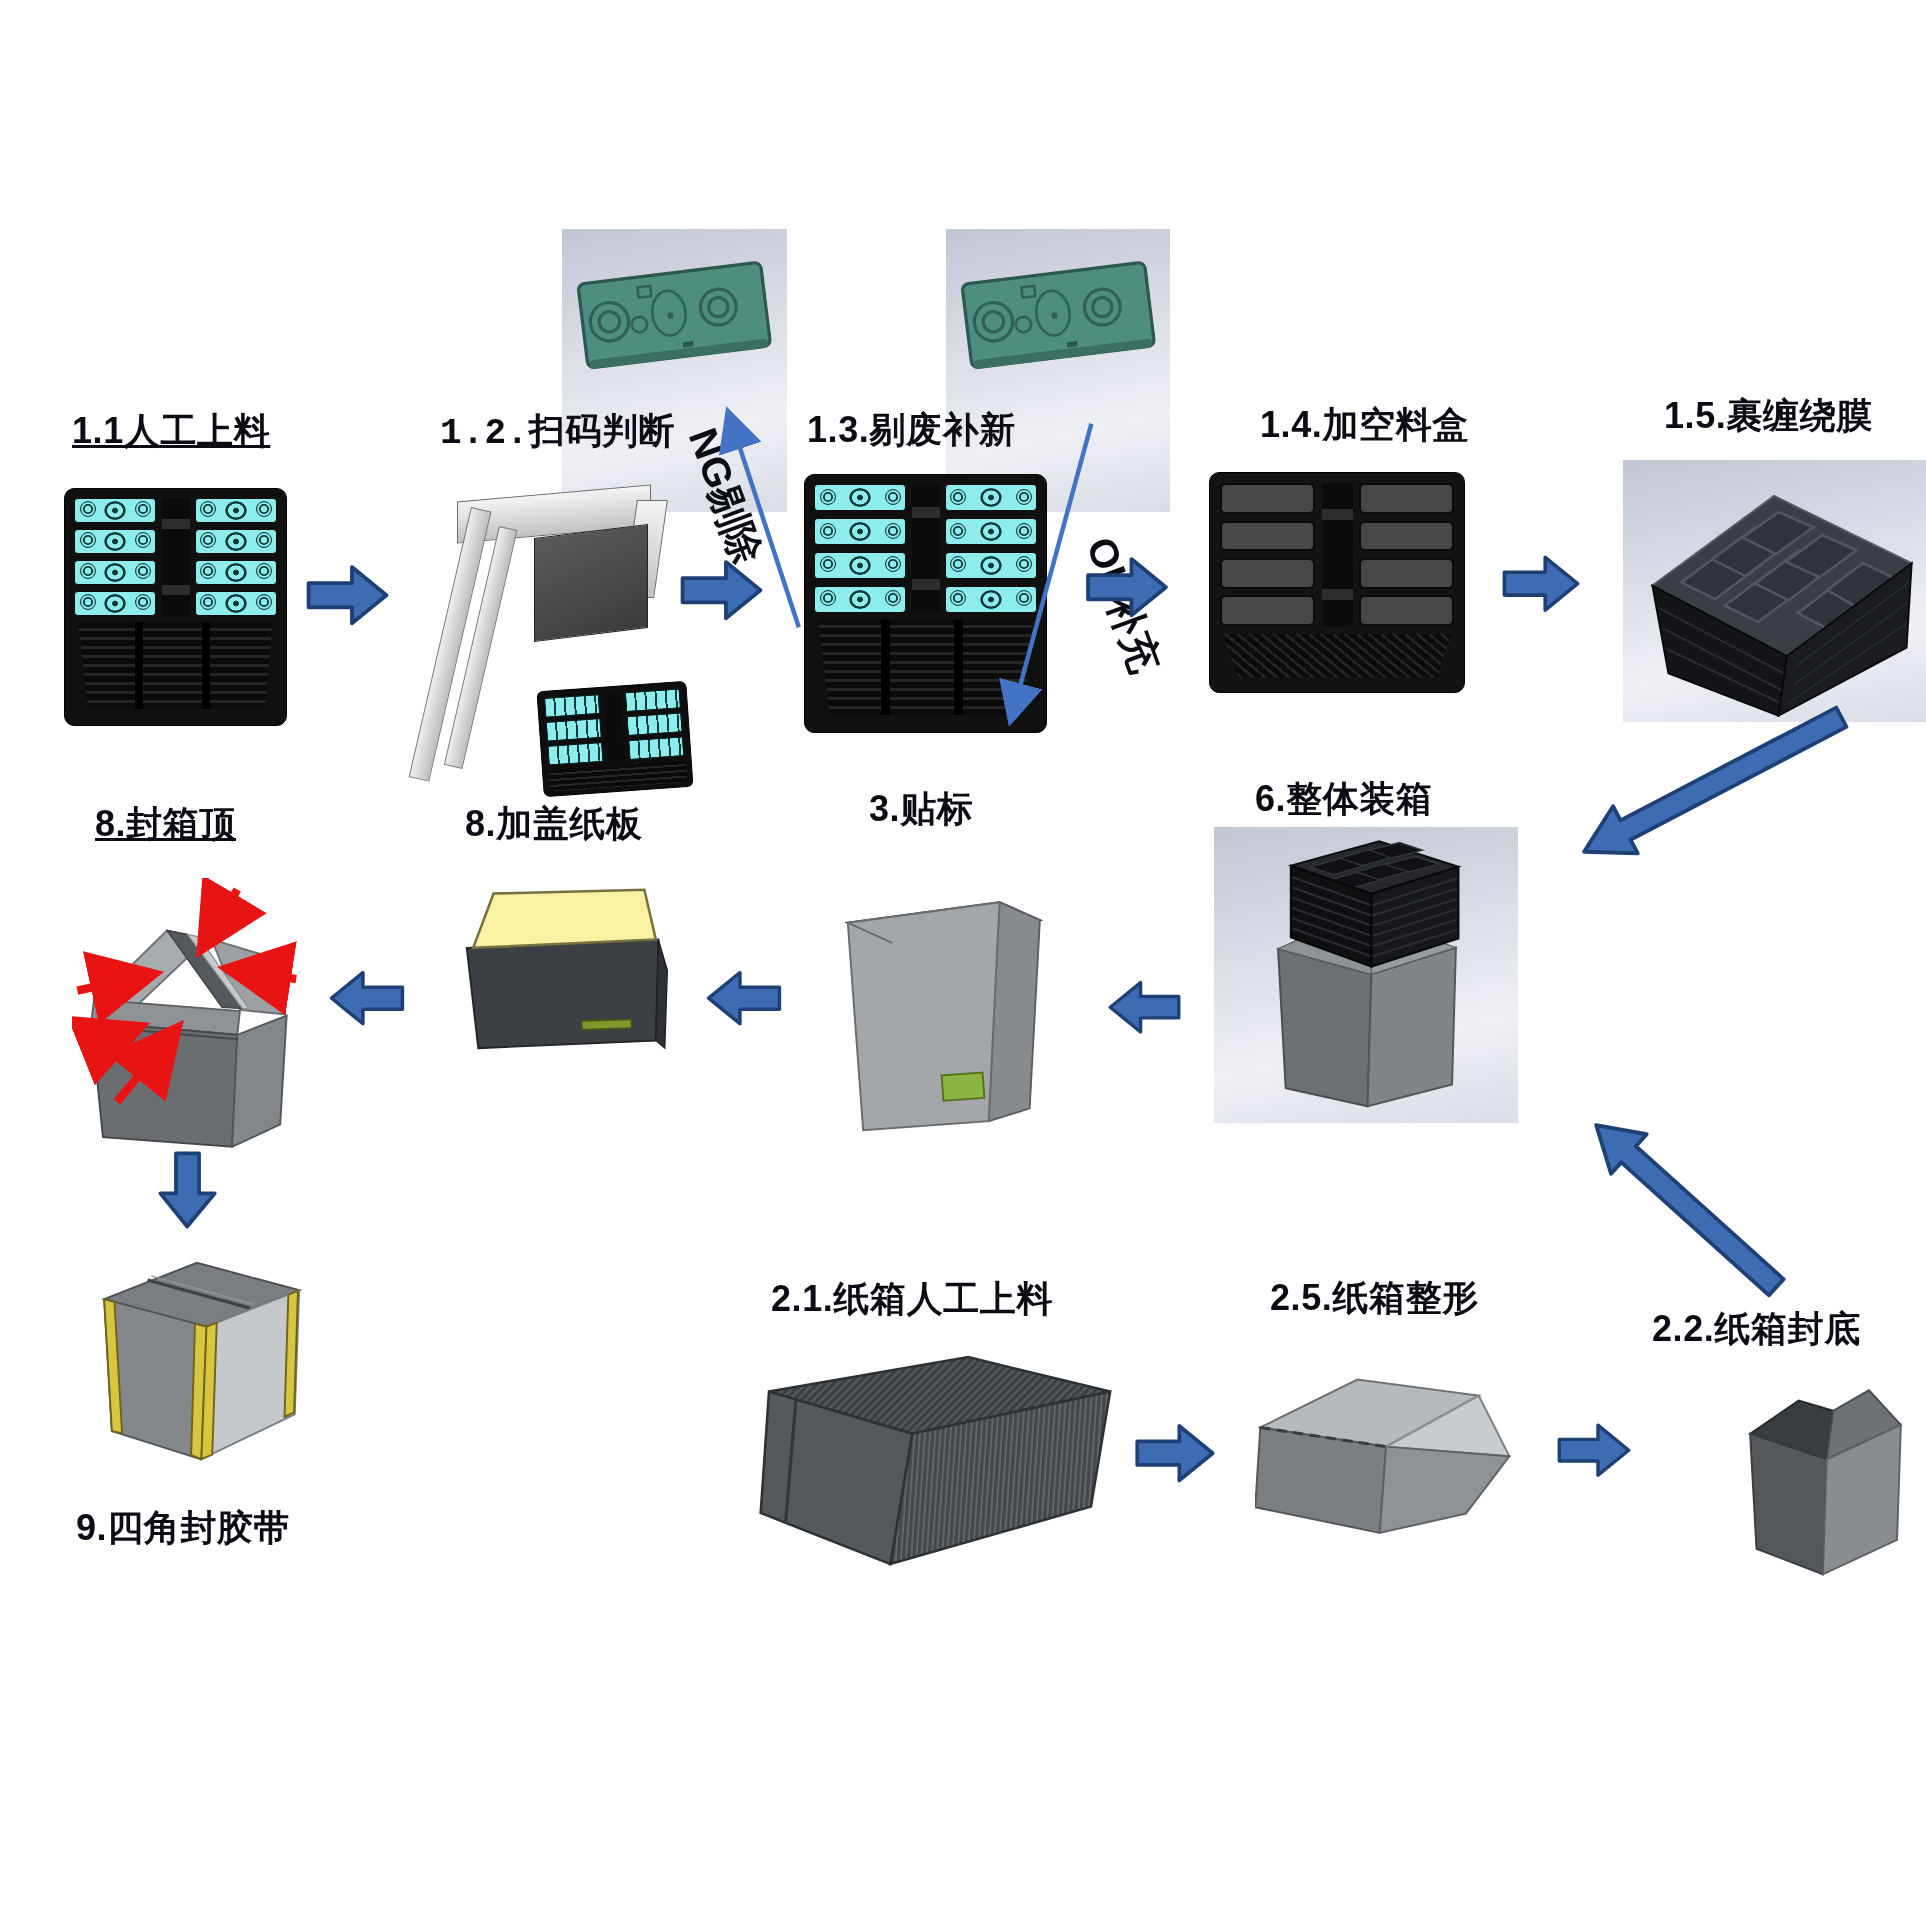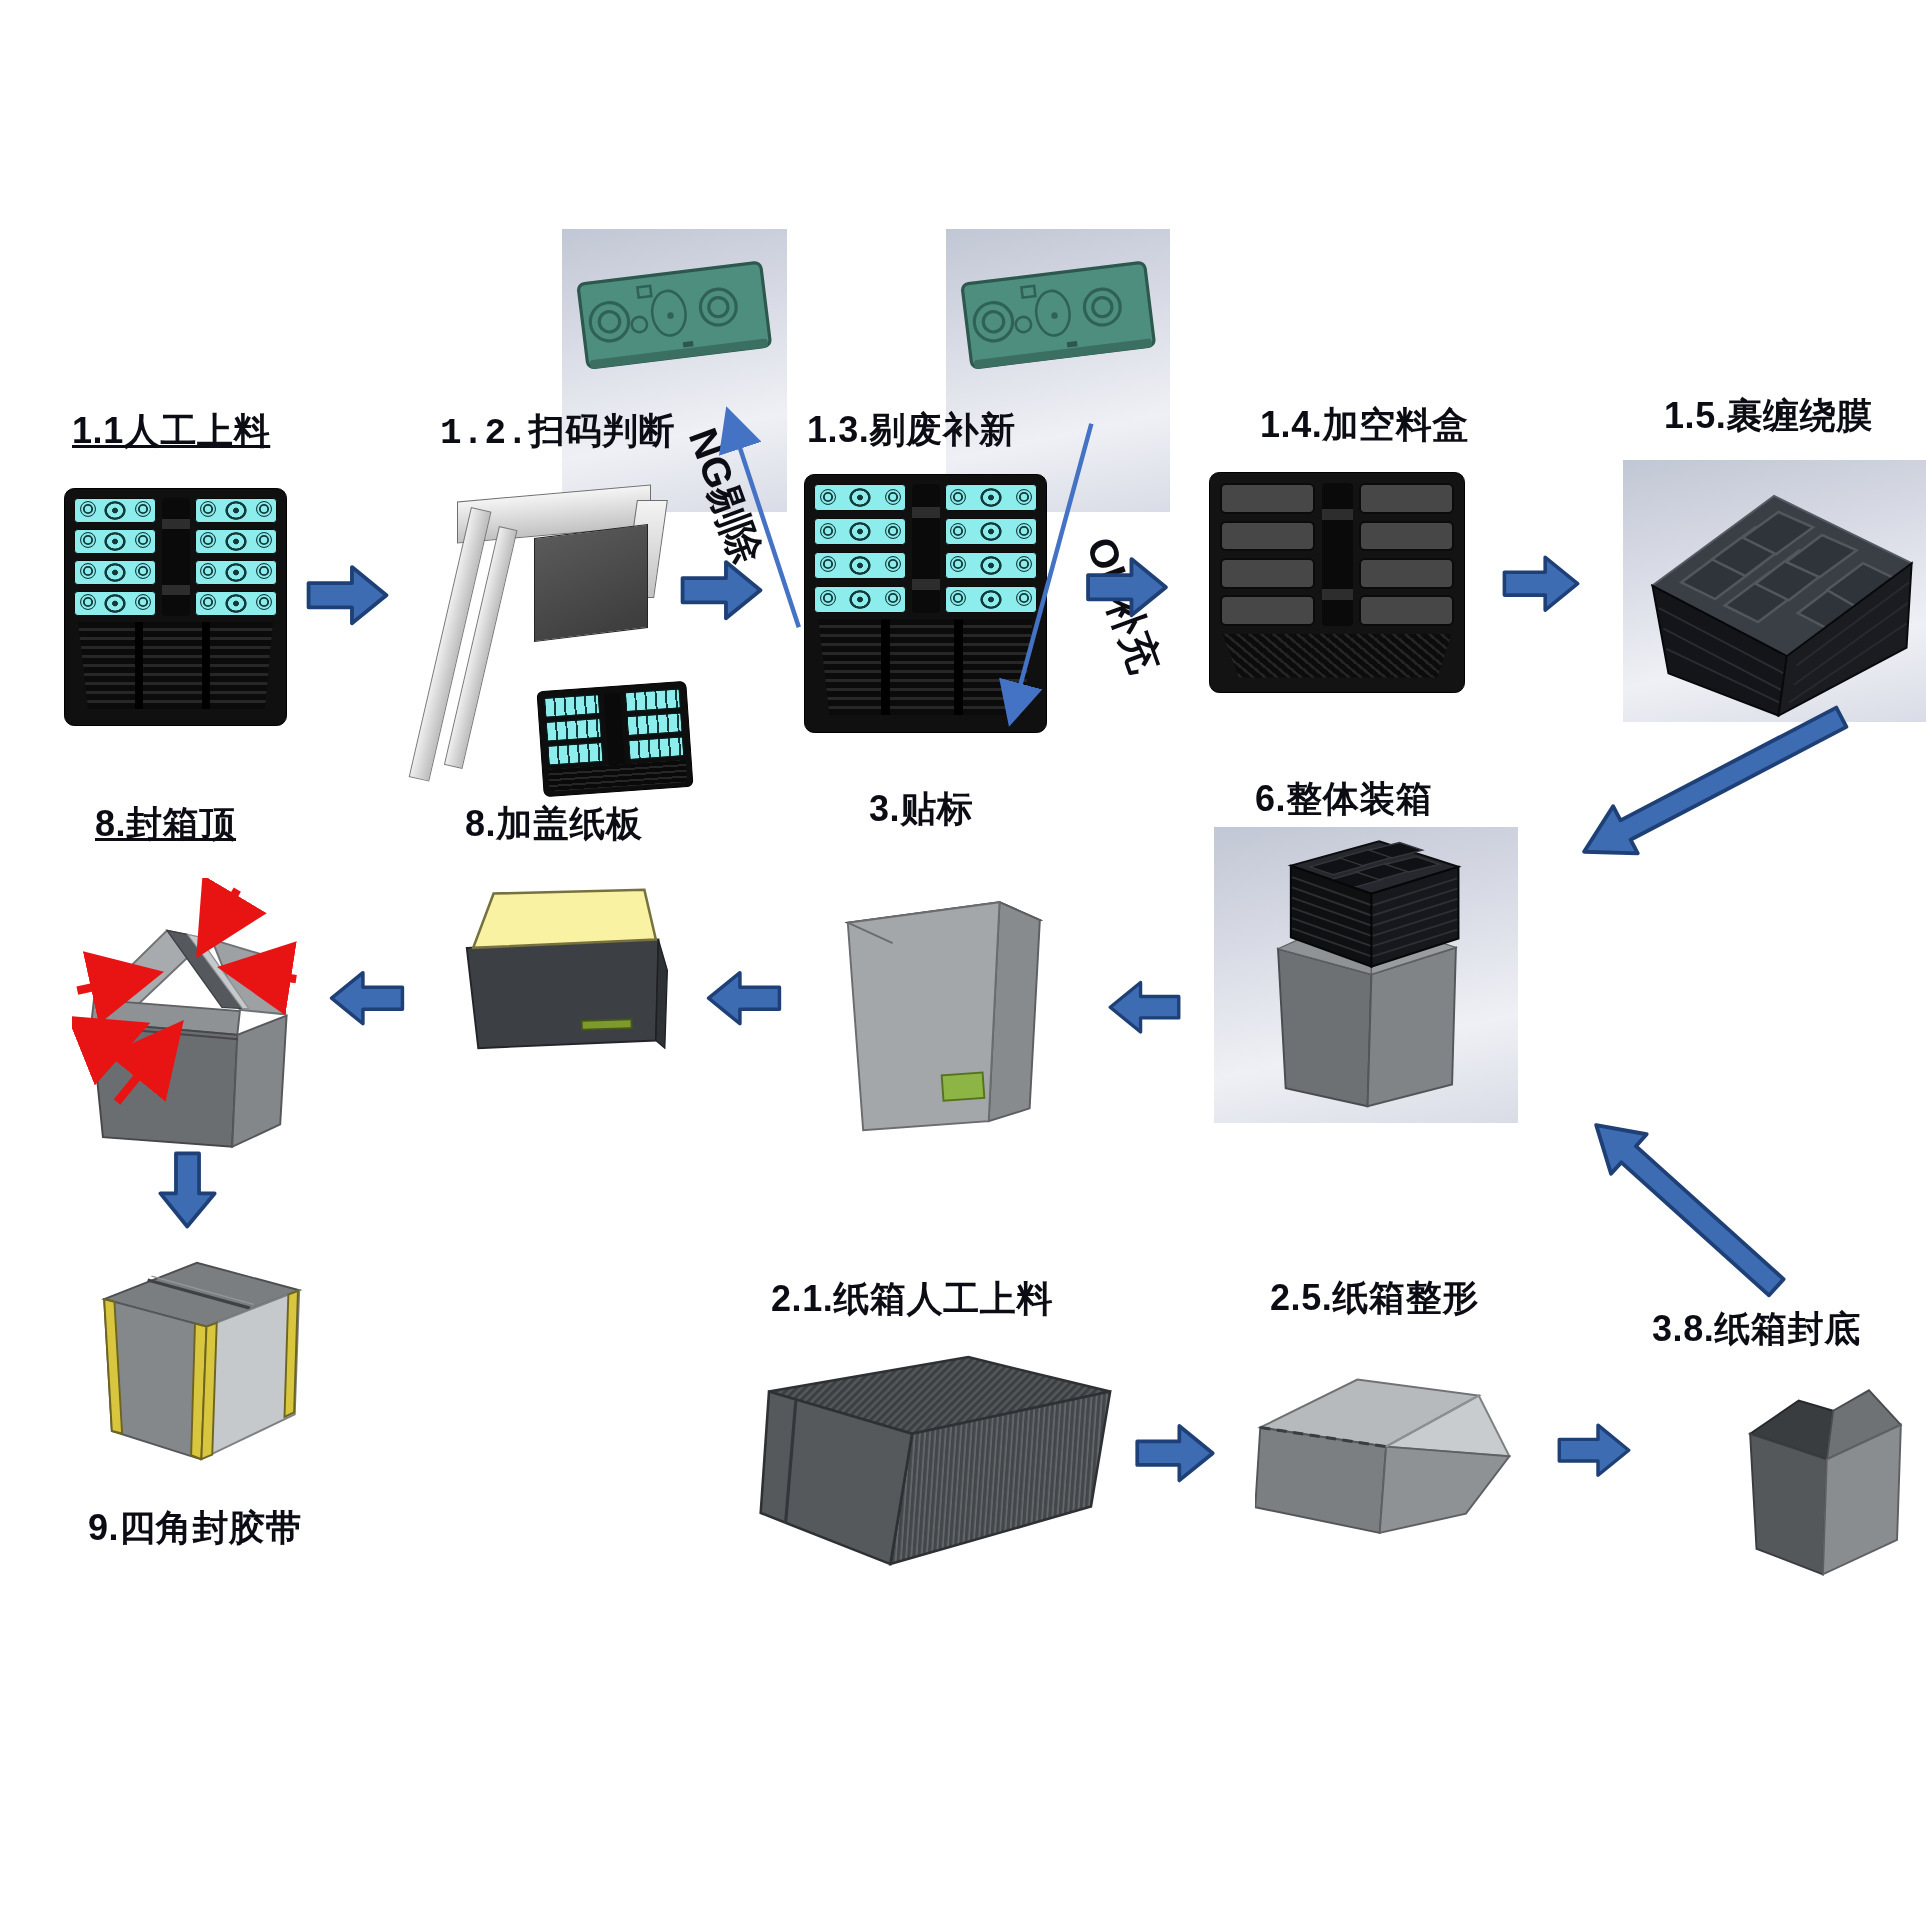--- a/index.html
+++ b/index.html
@@ -360,25 +360,25 @@
       <polygon points="30,72 190,115 180,322 42,278" fill="#85888b" stroke="#55575a" stroke-width="3"></polygon>
       <polygon points="190,115 335,58 328,252 182,322" fill="#c6c9cc" stroke="#7e8184" stroke-width="3"></polygon>
       <g fill="#d8c73e" stroke="#6e6420" stroke-width="3">
         <polygon points="30,72 46,76 58,282 42,278"></polygon>
         <polygon points="172,110 190,115 182,322 166,316"></polygon>
         <polygon points="190,115 206,109 199,315 182,322"></polygon>
         <polygon points="318,65 333,59 327,249 312,256"></polygon>
       </g>
     </svg>
   </div>
-  <div class="lbl" style="left:88px;top:1504px;">9.四角封胶带</div>
+  <div class="lbl" style="left:76px;top:1504px;">9.四角封胶带</div>
 
   <div class="lbl" style="left:771px;top:1275px;">2.1.纸箱人工上料</div>
   <div class="lbl" style="left:1270px;top:1274px;">2.5.纸箱整形</div>
-  <div class="lbl" style="left:1652px;top:1305px;">3.8.纸箱封底</div>
+  <div class="lbl" style="left:1652px;top:1305px;">2.2.纸箱封底</div>
 
   <div class="abs" style="left:757px;top:1352px;width:360px;height:214px;">
     <svg width="360" height="214" viewBox="0 0 562 335">
       <defs>
         <pattern id="vstr" width="8" height="12" patternUnits="userSpaceOnUse" patternTransform="rotate(4)">
           <rect width="8" height="12" fill="#44474a"></rect>
             <rect x="5" width="3" height="12" fill="#63666a"></rect>
         </pattern>
         <pattern id="hatch" width="9" height="9" patternUnits="userSpaceOnUse" patternTransform="rotate(45)">
           <rect width="9" height="9" fill="#3c3f42"></rect>

